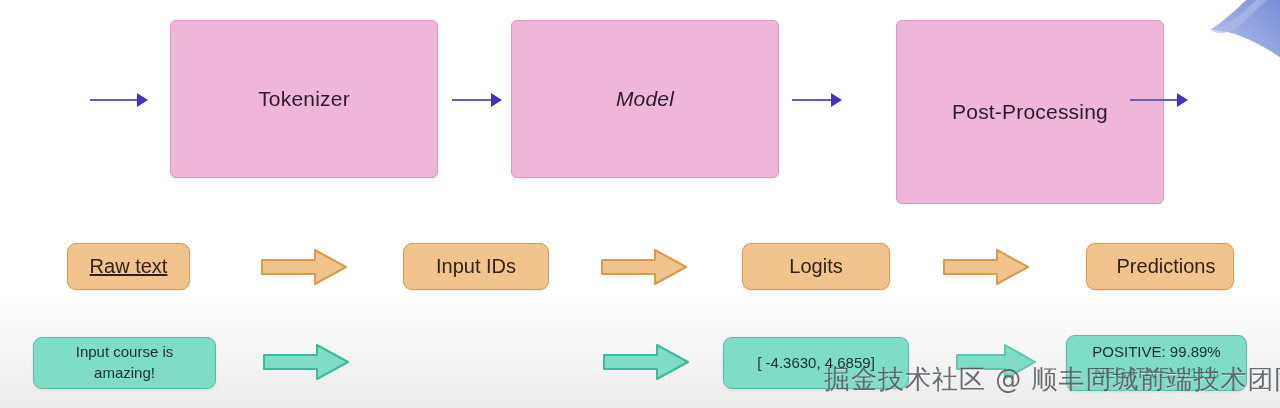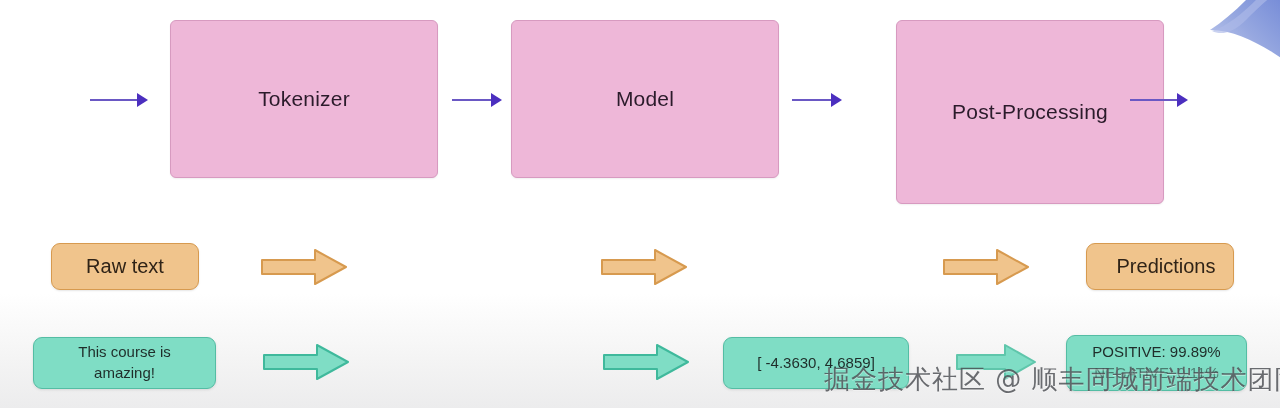--- a/index.html
+++ b/index.html
@@ -33,21 +33,21 @@
     display: flex;
     align-items: center;
     justify-content: center;
     color: #2b1b2b;
     font-size: 21px;
     letter-spacing: .2px;
     box-shadow: 0 1px 2px rgba(0,0,0,.06);
   }
 
   #box-tokenizer      { left: 170px;  top: 20px;  width: 268px; height: 158px; }
-  #box-model          { left: 511px;  top: 20px;  width: 268px; height: 158px; }
+  #box-model          { left: 511px;  top: 20px;  width: 268px; height: 158px; font-style: italic; }
   #box-postprocessing { left: 896px;  top: 20px;  width: 268px; height: 184px; }
 
   
   .arrow-thin {
     position: absolute;
     height: 14px;
     top: 93px;
   }
   .arrow-thin .shaft {
     position: absolute;
@@ -75,21 +75,21 @@
     background: #f0c48c;
     border: 1px solid #d79a4f;
     border-radius: 9px;
     display: flex;
     align-items: center;
     justify-content: center;
     color: #2f2317;
     font-size: 20px;
     box-shadow: 0 1px 2px rgba(0,0,0,.10);
   }
-  #tag-rawtext     { left: 51px;   top: 243px; width: 148px; height: 47px; }
+  #tag-rawtext     { left: 67px;   top: 243px; width: 123px; height: 47px; text-decoration: underline; }
   #tag-inputids    { left: 403px;  top: 243px; width: 146px; height: 47px; }
   #tag-logits      { left: 742px;  top: 243px; width: 148px; height: 47px; }
   #tag-predictions { left: 1086px; top: 243px; width: 148px; height: 47px; padding-left: 12px; }
 
   
   .block-arrow { position: absolute; }
   .block-arrow svg { display: block; width: 100%; height: 100%; }
   #ba-o1 { left: 260px; top: 247px; width: 88px; height: 40px; }
   #ba-o2 { left: 600px; top: 247px; width: 88px; height: 40px; }
   #ba-o3 { left: 942px; top: 247px; width: 88px; height: 40px; }
@@ -185,41 +185,47 @@
   <div class="tag-box" id="tag-rawtext">
     <span>Raw text</span>
   </div>
 
   <div class="block-arrow" id="ba-o1">
     <svg viewBox="0 0 88 40" preserveAspectRatio="none" aria-hidden="true">
       <path d="M2,13 L55,13 L55,3 L86,20 L55,37 L55,27 L2,27 Z" fill="#f0c48c" stroke="#d79a4f" stroke-width="2" stroke-linejoin="round"></path>
     </svg>
   </div>
 
+  <div class="tag-box" id="tag-inputids">
+    <span>Input IDs</span>
+  </div>
 
   <div class="block-arrow" id="ba-o2">
     <svg viewBox="0 0 88 40" preserveAspectRatio="none" aria-hidden="true">
       <path d="M2,13 L55,13 L55,3 L86,20 L55,37 L55,27 L2,27 Z" fill="#f0c48c" stroke="#d79a4f" stroke-width="2" stroke-linejoin="round"></path>
     </svg>
   </div>
 
+  <div class="tag-box" id="tag-logits">
+    <span>Logits</span>
+  </div>
 
   <div class="block-arrow" id="ba-o3">
     <svg viewBox="0 0 88 40" preserveAspectRatio="none" aria-hidden="true">
       <path d="M2,13 L55,13 L55,3 L86,20 L55,37 L55,27 L2,27 Z" fill="#f0c48c" stroke="#d79a4f" stroke-width="2" stroke-linejoin="round"></path>
     </svg>
   </div>
 
   <div class="tag-box" id="tag-predictions">
     <span>Predictions</span>
   </div>
 
   <div class="val-box" id="val-rawtext">
     <span>
-      <span class="val-line">This course is</span>
+      <span class="val-line">Input course is</span>
       <span class="val-line">amazing!</span>
     </span>
   </div>
 
   <div class="block-arrow" id="ba-g1">
     <svg viewBox="0 0 88 40" preserveAspectRatio="none" aria-hidden="true">
       <path d="M2,13 L55,13 L55,3 L86,20 L55,37 L55,27 L2,27 Z" fill="#7fddc5" stroke="#3fb99c" stroke-width="2" stroke-linejoin="round"></path>
     </svg>
   </div>
 

